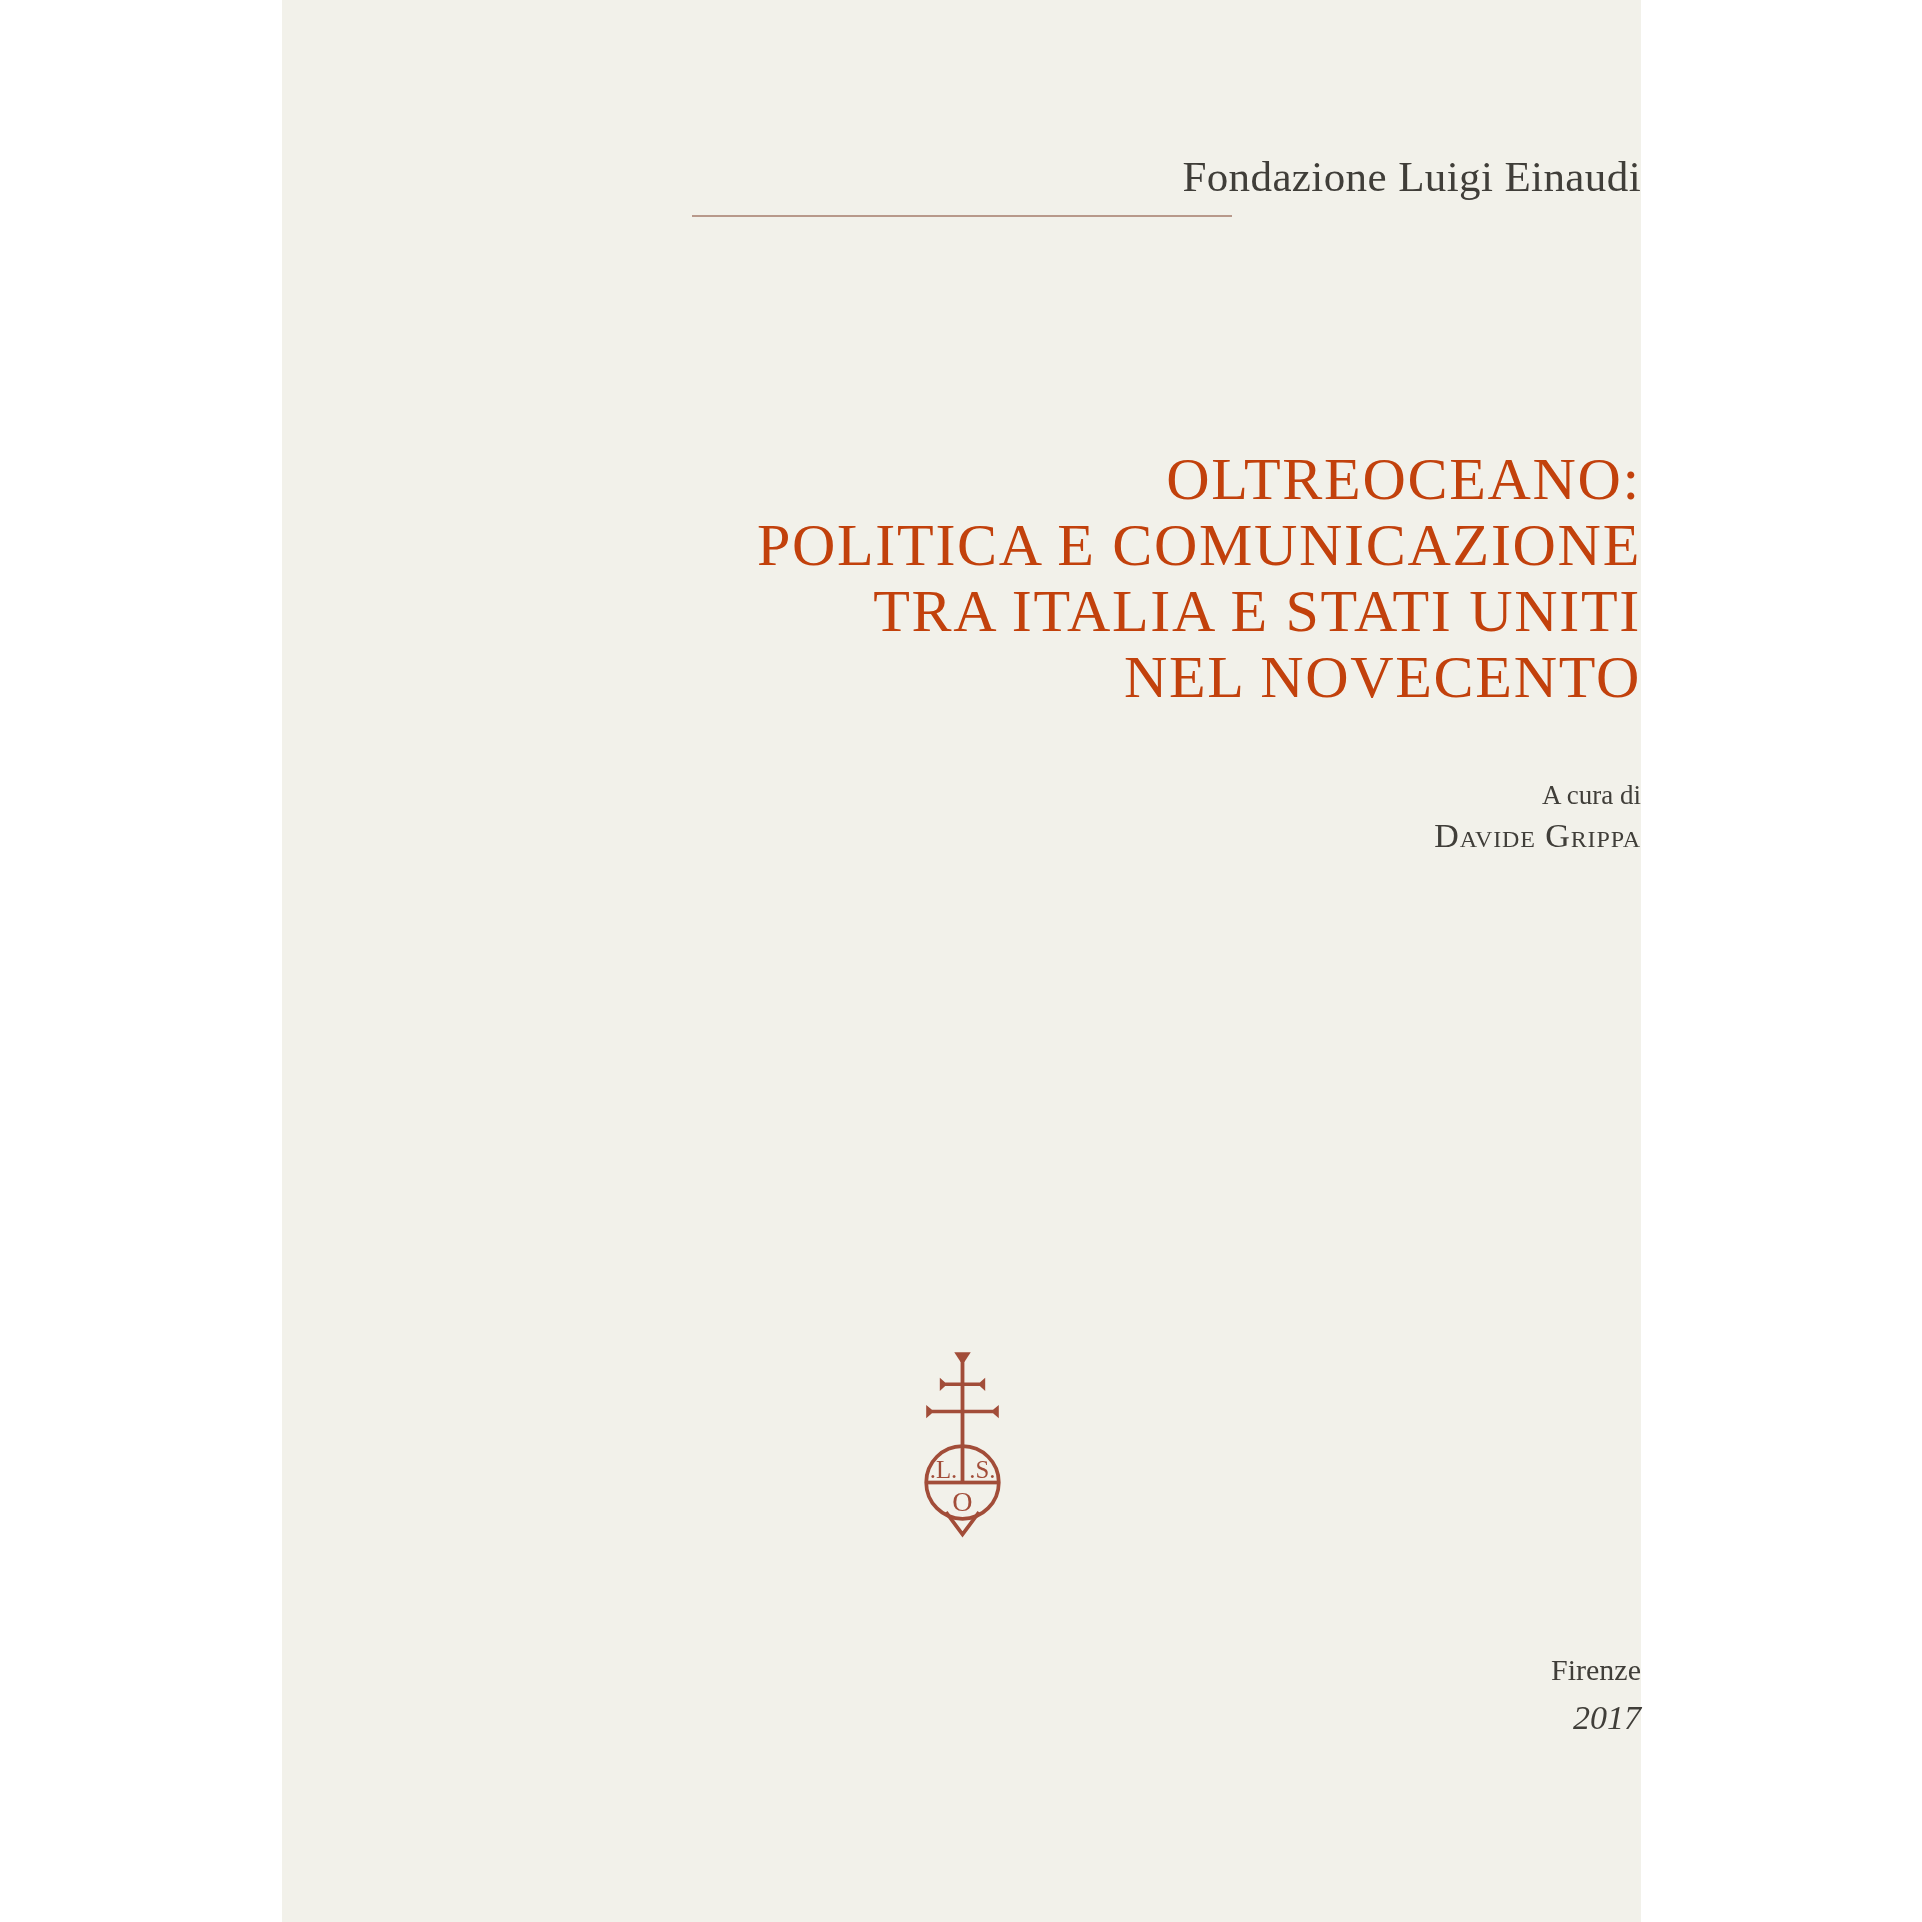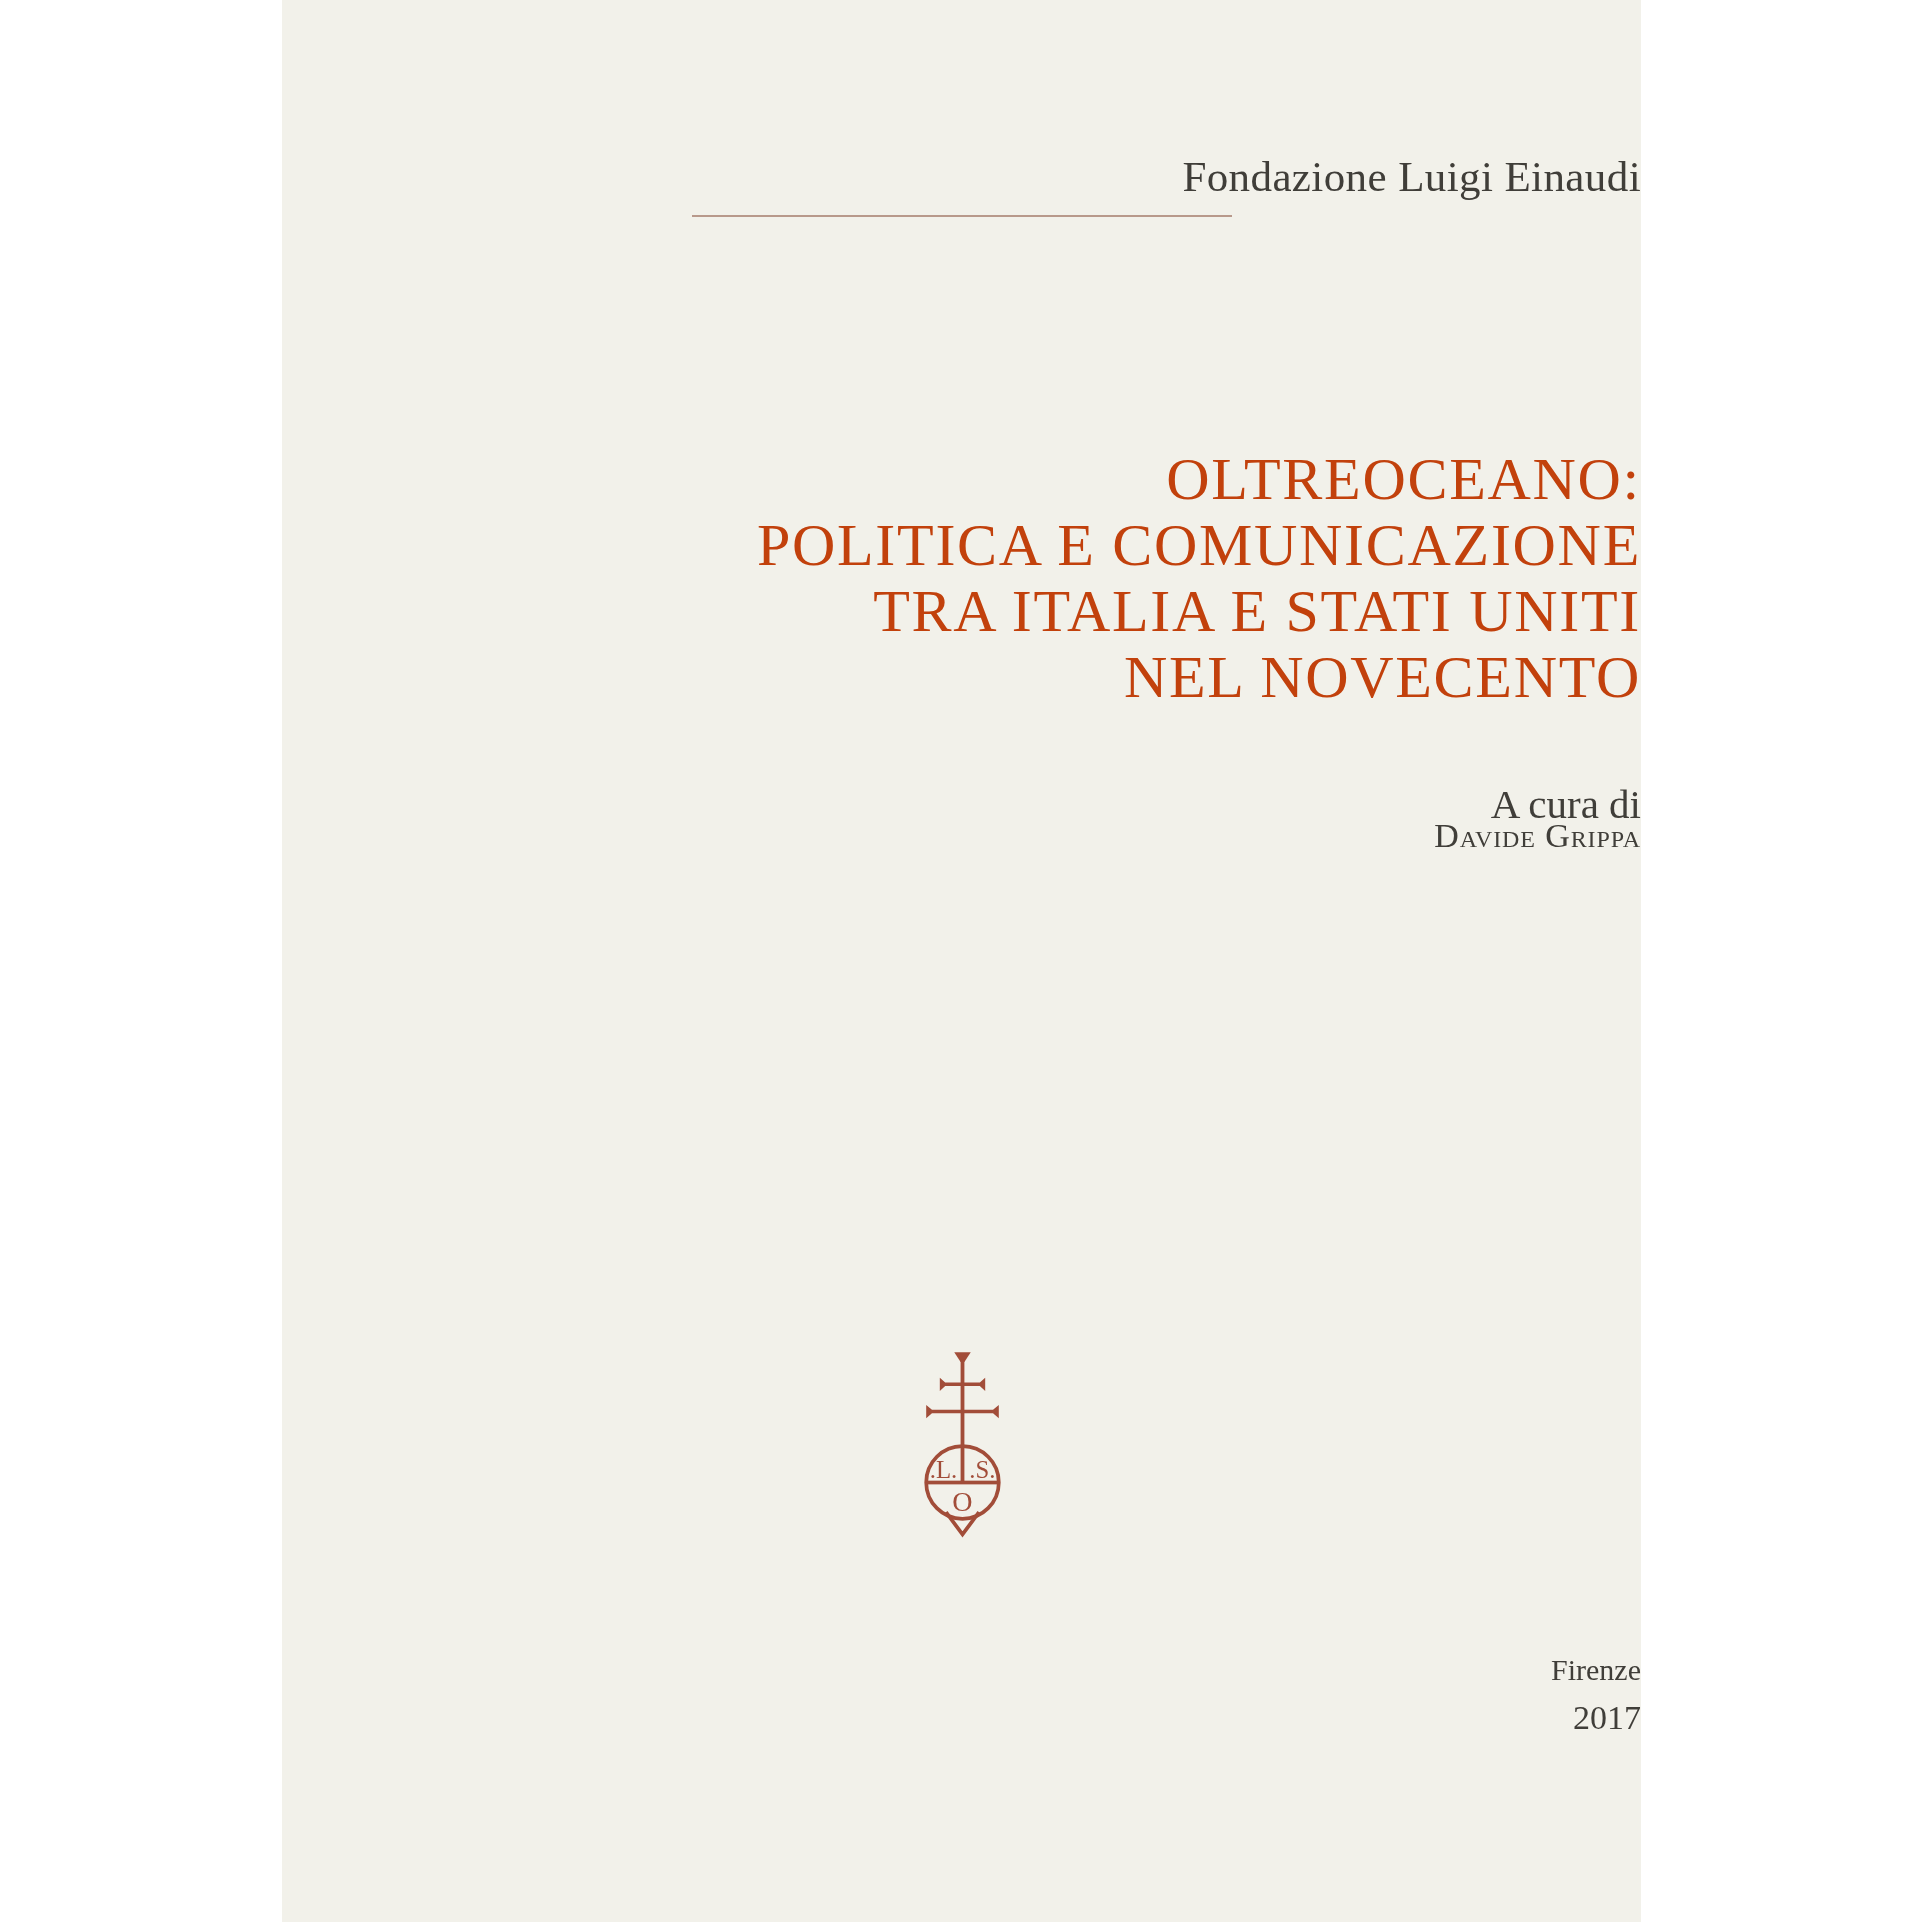--- a/index.html
+++ b/index.html
@@ -51,21 +51,21 @@
   }
   .title {
     top: 446px;
     color: #c2410c;
     font-size: 60px;
     line-height: 66px;
     letter-spacing: 1.7px;
   }
   .cura {
     top: 780px;
-    font-size: 41px;
+    font-size: 27px;
   }
   .editor-name {
     top: 817px;
     font-size: 34px;
     font-variant: small-caps;
     letter-spacing: 0.9px;
     padding-left: 44px;
   }
   .logo-wrap {
     position: absolute;
@@ -80,20 +80,21 @@
     top: 1598px;
     font-size: 43px;
   }
   .city {
     top: 1653px;
     font-size: 30px;
   }
   .year {
     top: 1699px;
     font-size: 34px;
+    font-style: italic;
   }
 </style>
 </head>
 <body>
 
 <div class="page">
   <div class="cover">
 
     <div class="centered fondazione">Fondazione Luigi Einaudi</div>
 

